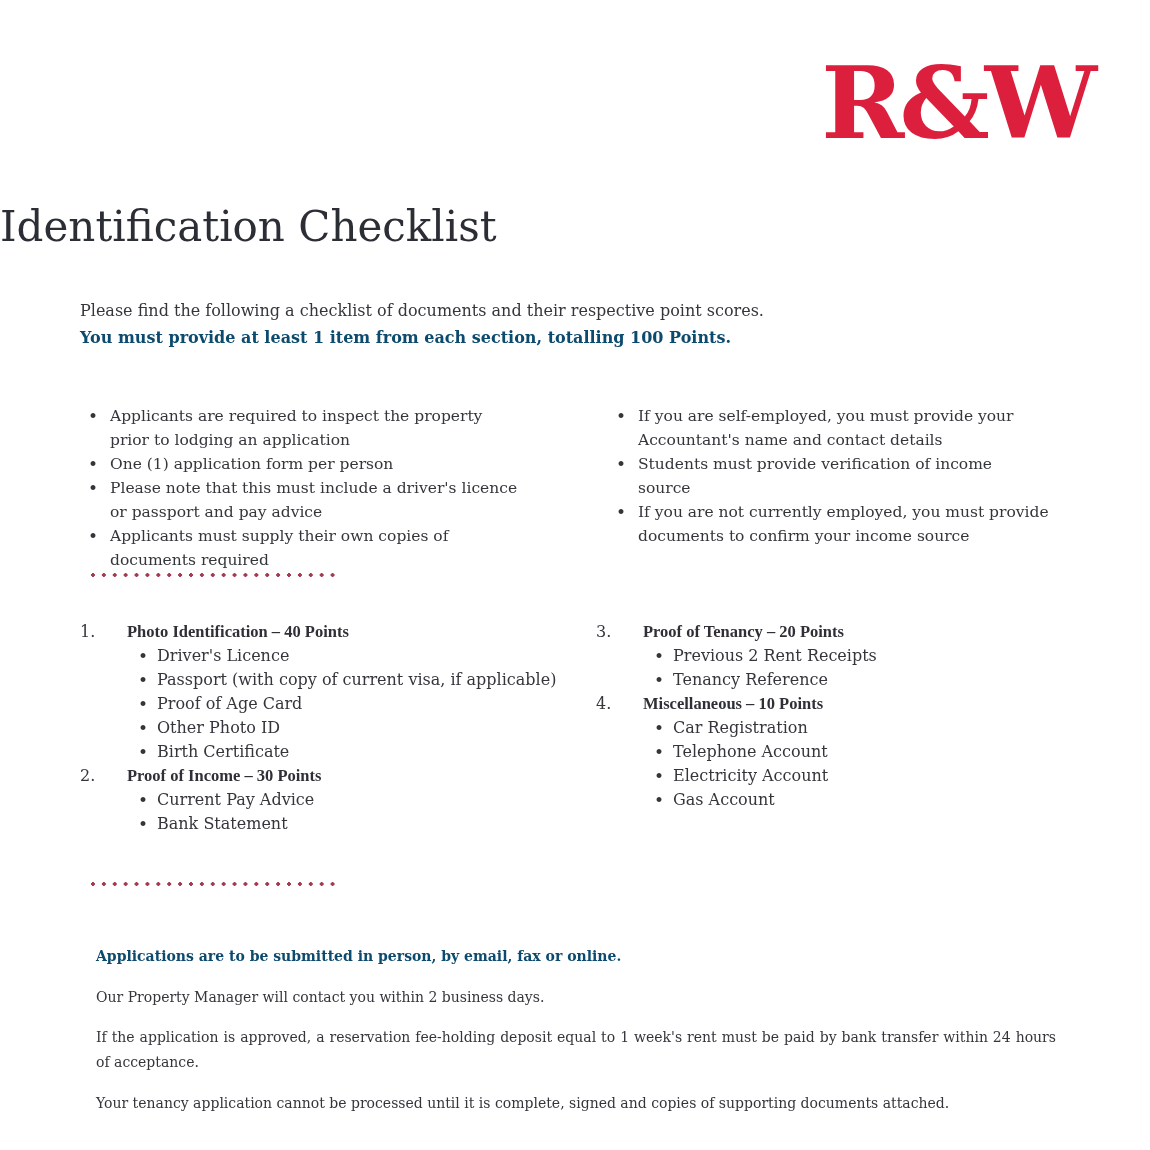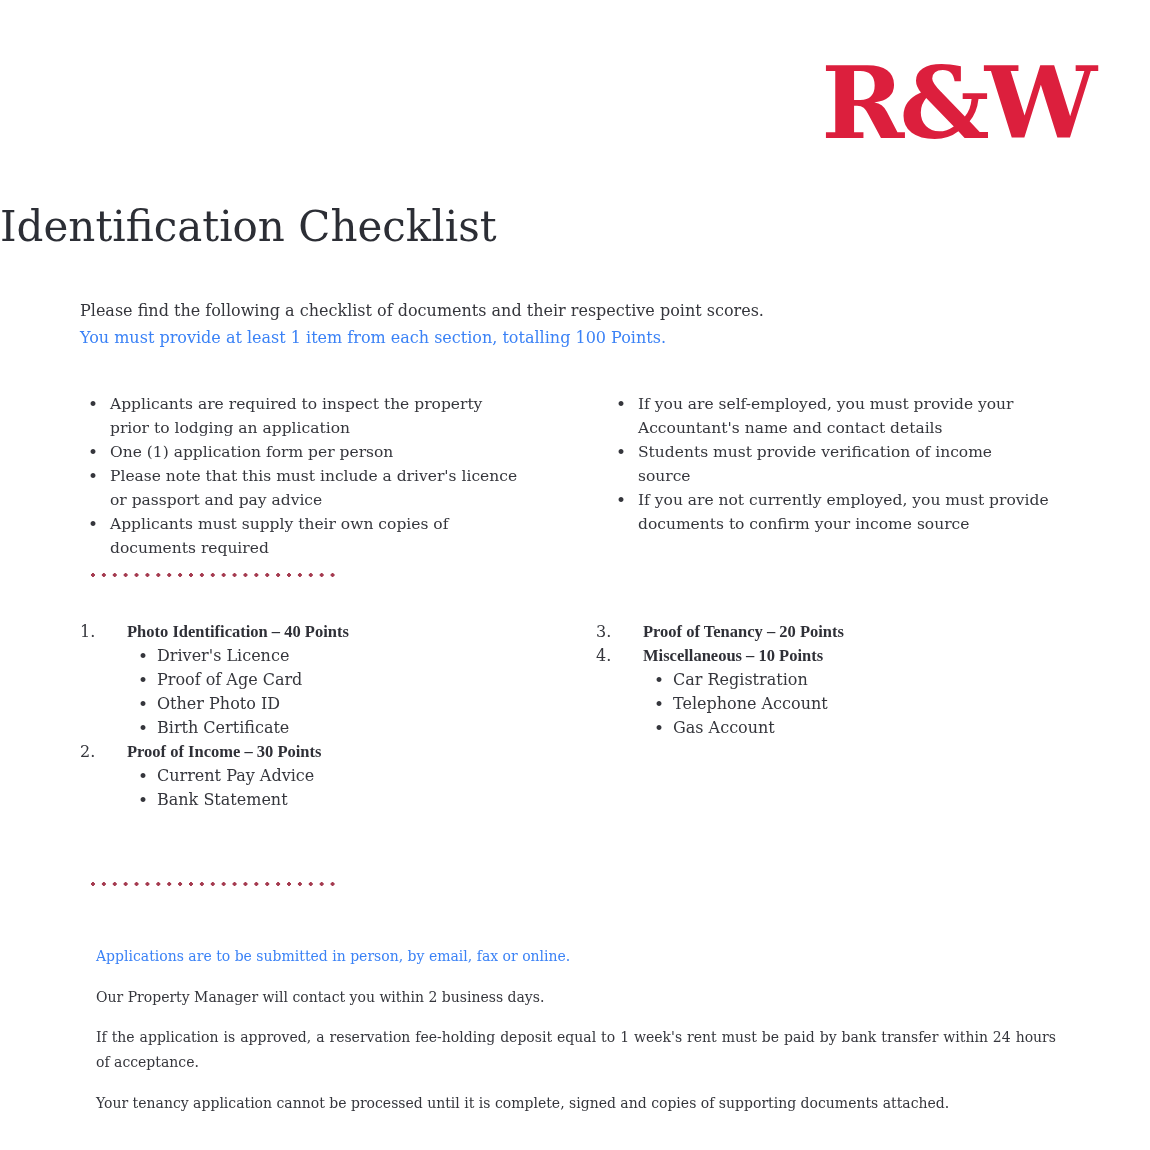--- a/index.html
+++ b/index.html
@@ -30,24 +30,24 @@
     width: 100%;
     margin: 0;
     text-align: left;
     font-size: 42px;
     font-weight: normal;
     color: #2c2e35;
     line-height: 1.3;
   }
   .intro { position: absolute; top: 297px; left: 80px; width: 992px; }
   .intro p { margin: 0; font-size: 16px; line-height: 27px; }
-  .bold { font-weight: normal; color: #3b82f6; }
+  .bold { font-weight: bold; color: #0c4a6e; }
 
   .notes {
-    position: absolute; top: 392px; left: 80px; width: 992px;
+    position: absolute; top: 404px; left: 80px; width: 992px;
     display: grid; grid-template-columns: 528px 1fr;
   }
   ul { margin: 0; padding: 0; list-style: none; }
   .note-list li {
     position: relative;
     padding-left: 30px;
     font-size: 15.5px;
     line-height: 24px;
     white-space: pre-line;
   }
@@ -128,20 +128,21 @@
 
   <div class="sections">
     <div class="col">
       <div class="section">
         <div class="sec-head">
           <span class="sec-num">1.</span>
           <span class="sec-title">Photo Identification – 40 Points</span>
         </div>
         <ul class="sec-list">
           <li>Driver's Licence</li>
+          <li>Passport (with copy of current visa, if applicable)</li>
           <li>Proof of Age Card</li>
           <li>Other Photo ID</li>
           <li>Birth Certificate</li>
         </ul>
       </div>
       <div class="section">
         <div class="sec-head">
           <span class="sec-num">2.</span>
           <span class="sec-title">Proof of Income – 30 Points</span>
         </div>
@@ -150,29 +151,34 @@
           <li>Bank Statement</li>
         </ul>
       </div>
     </div>
     <div class="col">
       <div class="section">
         <div class="sec-head">
           <span class="sec-num">3.</span>
           <span class="sec-title">Proof of Tenancy – 20 Points</span>
         </div>
+        <ul class="sec-list">
+          <li>Previous 2 Rent Receipts</li>
+          <li>Tenancy Reference</li>
+        </ul>
       </div>
       <div class="section">
         <div class="sec-head">
           <span class="sec-num">4.</span>
           <span class="sec-title">Miscellaneous – 10 Points</span>
         </div>
         <ul class="sec-list">
           <li>Car Registration</li>
           <li>Telephone Account</li>
+          <li>Electricity Account</li>
           <li>Gas Account</li>
         </ul>
       </div>
     </div>
   </div>
 
   <div class="dots sep2"></div>
 
   <div class="footer">
     <p class="bold first">Applications are to be submitted in person, by email, fax or online.</p>

